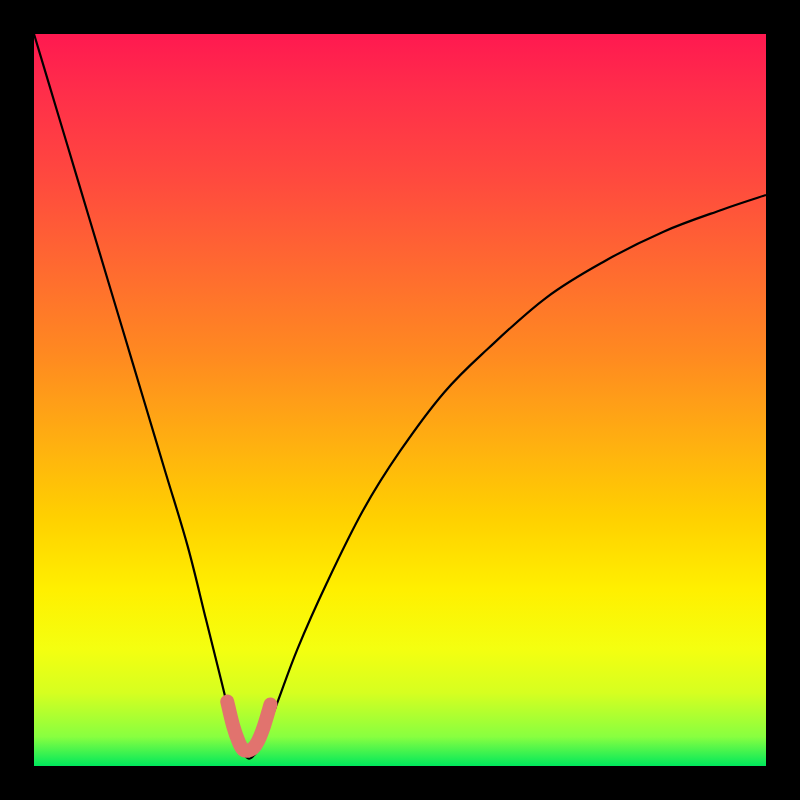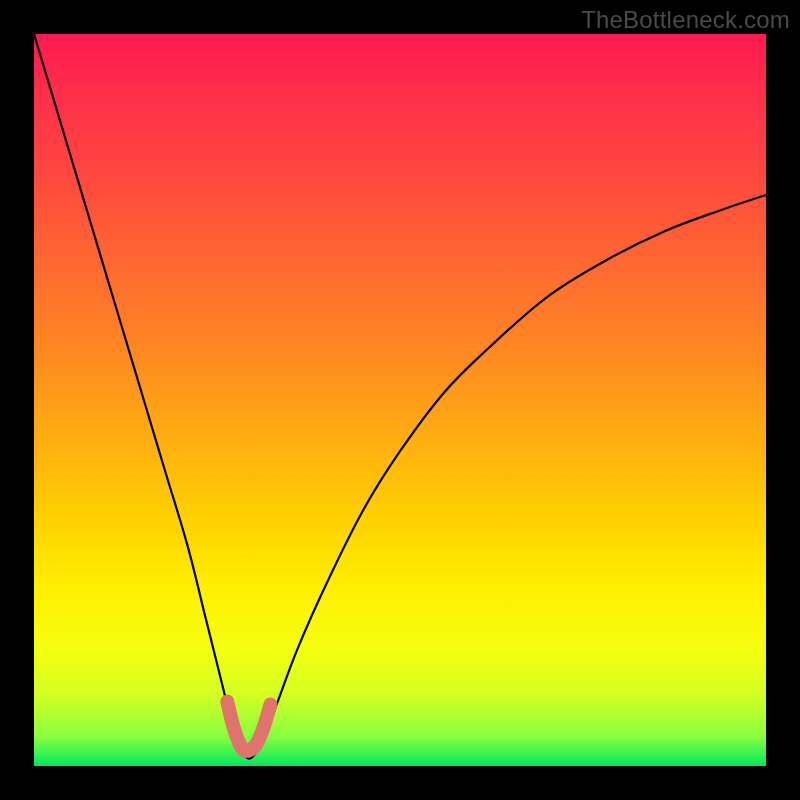--- a/index.html
+++ b/index.html
@@ -57,20 +57,19 @@
     top: 0;
     width: 732px;
     height: 732px;
     overflow: visible;
   }
 </style>
 </head>
 <body>
 
 <div class="frame">
-  <div class="watermark">TheBottleneck.com</div>
   <div class="plot">
     <svg class="curve" viewBox="0 0 732 732">
       <path id="main-curve" fill="none" d="M 0 0 C 3.9528 13.175999999999988 14.054400000000001 46.84799999999994 21.96 73.19999999999993 C 29.8656 99.55199999999992 36.0144 120.04799999999996 43.92 146.39999999999998 C 51.8256 172.75199999999998 57.974399999999996 193.24800000000002 65.88 219.60000000000002 C 73.78559999999999 245.95200000000003 79.93440000000001 266.44800000000004 87.84 292.8 C 95.7456 319.152 101.8944 339.648 109.8 366 C 117.70559999999999 392.352 123.8544 412.848 131.76 439.2 C 139.66559999999998 465.55199999999996 146.4732 486.048 153.72 512.4 C 160.9668 538.752 166.09079999999997 561.8832 172.01999999999998 585.6 C 177.9492 609.3168000000001 182.0484 625.7135999999999 186.66 644.16 C 191.2716 662.6064 194.08248000000003 675.5628 197.64000000000001 688.08 C 201.19752 700.5972 203.78879999999998 707.37552 206.42399999999998 713.7 C 209.05919999999998 720.02448 210.17183999999997 721.50312 212.27999999999997 723.216 C 214.38815999999997 724.92888 215.5008 725.58768 218.136 723.216 C 220.7712 720.84432 222.70368 718.9996799999999 226.92 710.04 C 231.13631999999998 701.08032 234.972 690.5688 241.56 673.44 C 248.148 656.3112000000001 254.2968 637.2792 263.52 614.88 C 272.7432 592.4808 280.9416 574.0344 292.8 549 C 304.65840000000003 523.9656 316.22400000000005 499.5168 329.40000000000003 475.8 C 342.576 452.08320000000003 351.5064 438.3216 366 417.24 C 380.4936 396.15840000000003 394.10880000000003 377.1264 409.92 358.68 C 425.7312 340.2336 435.3936 331.88880000000006 453.84 314.76000000000005 C 472.28639999999996 297.63120000000004 491.3184 279.33119999999997 512.4 263.52 C 533.4816 247.70879999999997 549.8784 238.7784 570.96 226.92000000000002 C 592.0416 215.06160000000003 608.4384 206.8632 629.52 197.64 C 650.6016 188.41679999999997 669.6335999999999 182.26799999999994 688.0799999999999 175.67999999999995 C 706.5264 169.09199999999996 724.0944 163.67519999999996 732 161.03999999999996" stroke="#000000" stroke-width="2.2"></path>
       <path id="trough-marker" fill="none" d="M 193.24800000000002 667.584 C 194.30208000000002 671.9320799999999 196.99584000000002 684.36144 199.104 691.74 C 201.21216 699.11856 203.11536 704.22792 204.96 708.576 C 206.80464 712.92408 207.77088000000003 714.44664 209.35200000000003 715.896 C 210.93312000000003 717.3453599999999 212.03112000000002 716.89152 213.744 716.628 C 215.45687999999998 716.3644800000001 217.02336 716.1448800000001 218.868 714.432 C 220.71264 712.71912 222.01559999999998 711.0648 223.992 707.112 C 225.9684 703.1591999999999 227.60808000000003 699.06 229.848 692.472 C 232.08792 685.884 235.25016 674.4648 236.43599999999998 670.512" stroke="#e1736e" stroke-width="14" stroke-linecap="round" stroke-linejoin="round"></path>
     </svg>
   </div>
 </div>
 
 </body></html>

